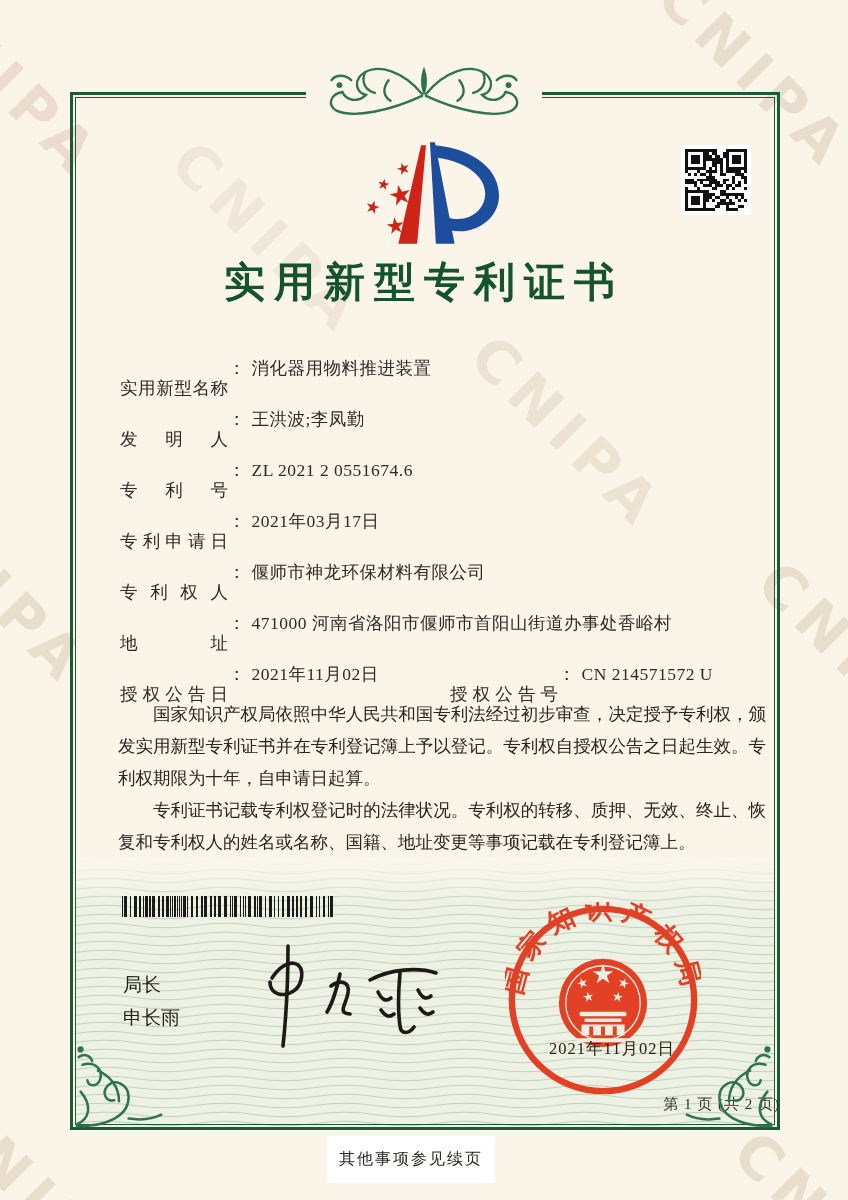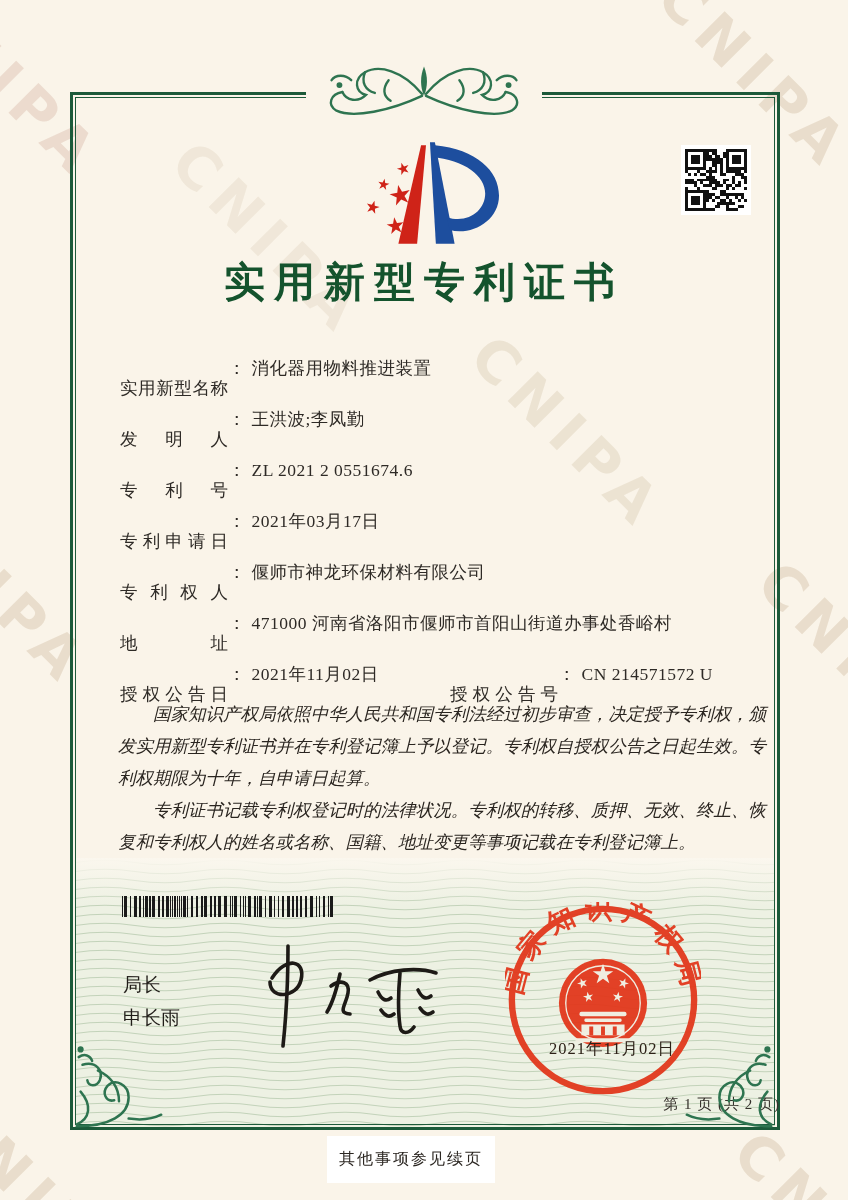--- a/index.html
+++ b/index.html
@@ -51,21 +51,21 @@
   .fields{position:absolute;left:120px;top:356px;width:648px;z-index:4;}
   .frow{position:relative;height:51px;font-size:17.5px;color:#2e2a26;}
   .flabel{display:inline-block;width:108px;text-align:justify;text-align-last:justify;
           color:#2e2a26;vertical-align:top;margin-top:20px;}
   .fcolon{display:inline-block;margin-right:6px;}
   .fvalue{letter-spacing:.5px;}
   .fpair2{position:absolute;left:330px;top:0;}
 
   
   .body-text{position:absolute;left:118px;top:698px;width:648px;z-index:4;
-             font-size:17.5px;color:#2a2520;line-height:1.83;text-align:justify;font-style:italic;}
+             font-size:17.5px;color:#2a2520;line-height:1.83;text-align:justify;}
   .body-text p{text-indent:2em;}
 
   
   .guilloche{position:absolute;left:75px;top:858px;width:700px;height:270px;z-index:2;}
   .guilloche-fade{position:absolute;left:0;top:0;width:100%;height:48px;
                   background:linear-gradient(var(--paper_inner),rgba(251,247,238,0));}
 
   .barcode{position:absolute;left:122px;top:896px;width:216px;height:21px;z-index:5;}
   .director{position:absolute;left:123px;top:968px;z-index:5;font-size:19px;color:#211d19;
             line-height:33px;font-family:Liberation Sans, sans-serif;}

